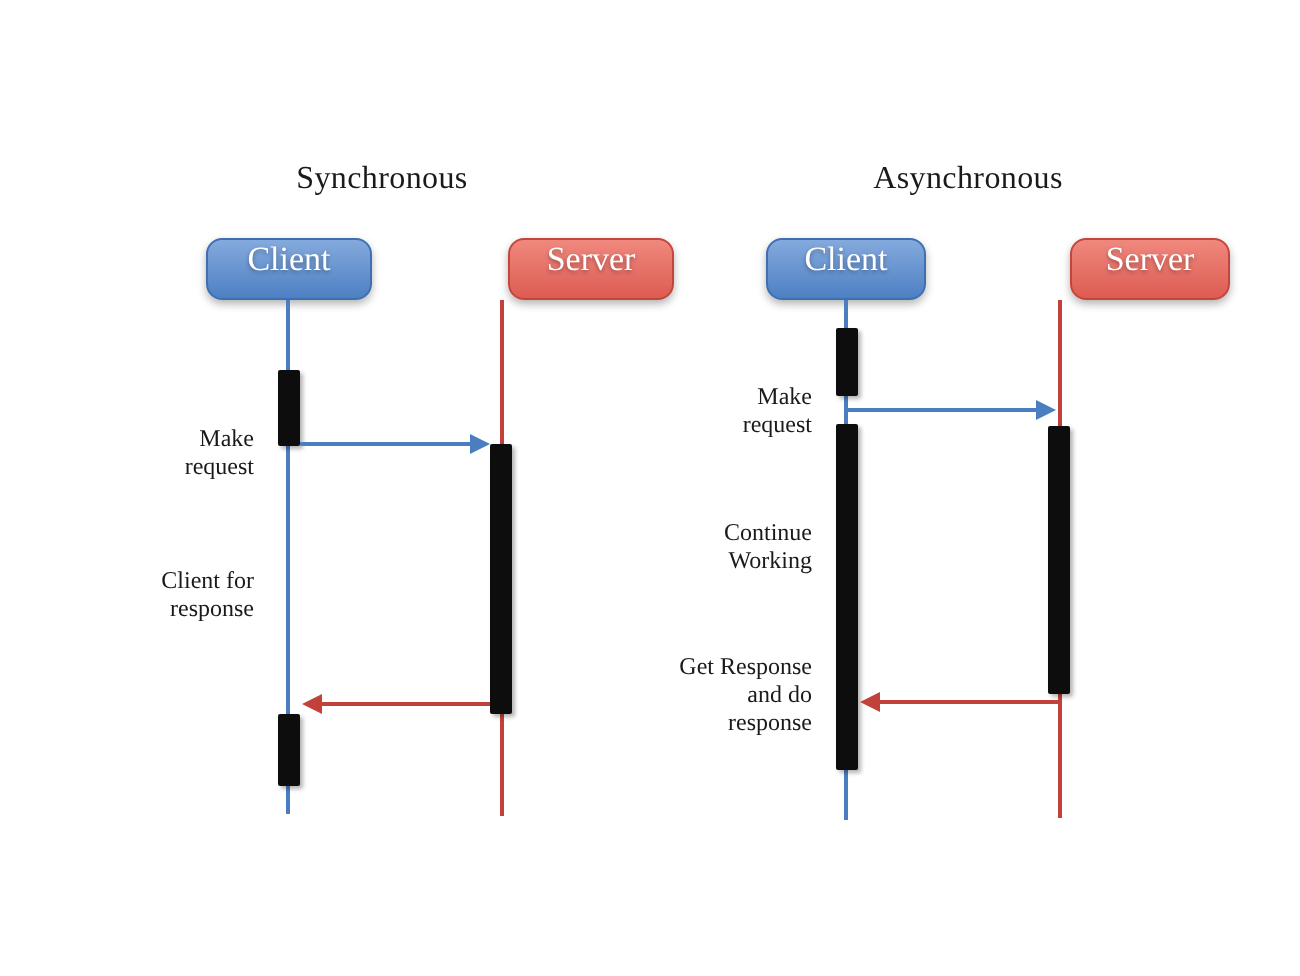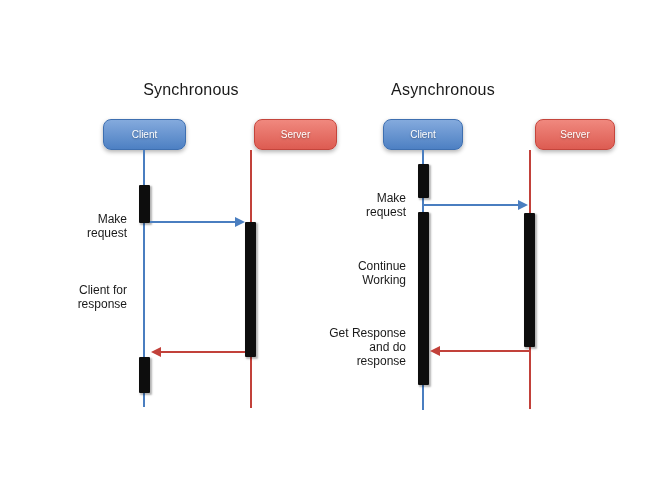--- a/index.html
+++ b/index.html
@@ -2,40 +2,40 @@
 <html style="--client-top: #84aadd; --client-bottom: #4d80c3; --client-border: #3e6fb0; --server-top: #f0887e; --server-bottom: #dd5c52; --server-border: #c4453c; --blue-line: #4a7ec0; --red-line: #c2413a; --activation: #0d0d0d; --text: #1a1a1a;"><head>
 <meta charset="utf-8">
 <style>
   html, body { margin: 0; padding: 0; }
   body { background: #ffffff; }
   .canvas {
     position: relative;
     width: 650px;
     height: 488px;
     background: #ffffff;
-    font-family: Liberation Sans, sans-serif;
+    font-family: Liberation Serif, serif;
     overflow: hidden;
   }
   .diagram-title {
     position: absolute;
     font-size: 16px;
     color: var(--text, #1a1a1a);
     text-align: center;
     letter-spacing: 0.2px;
     white-space: nowrap;
   }
   .actor {
     position: absolute;
     height: 31px;
     border-radius: 8px;
     display: flex;
-    align-items: center;
+    align-items: flex-start;
     justify-content: center;
     color: #ffffff;
-    font-size: 10px;
+    font-size: 17px;
     box-sizing: border-box;
     border: 1px solid #000;
     box-shadow: 0 2px 4px rgba(0,0,0,0.30);
     text-shadow: 0 1px 2px rgba(0,0,0,0.35);
   }
   .actor.client {
     background: linear-gradient(180deg, var(--client-top, #84aadd), var(--client-bottom, #4d80c3));
     border-color: var(--client-border, #3e6fb0);
   }
   .actor.server {
@@ -101,21 +101,21 @@
     <div class="msg-line red" style="left:161px; top:351px; width:84px;"></div>
     <div class="arrowhead left red" style="left:151px; top:347px;"></div>
 
     <div class="msg-label" style="left:27px; top:212px; width:100px;">Make
 request</div>
     <div class="msg-label" style="left:27px; top:283px; width:100px;">Client for
 response</div>
   </div>
 
   <div>
-    <div class="diagram-title" style="left:353px; top:81px; width:180px;">Asynchronous</div>
+    <div class="diagram-title" style="left:394px; top:81px; width:180px;">Asynchronous</div>
 
     <div class="actor client" style="left:383px; top:119px; width:80px;">
       <span>Client</span>
     </div>
     <div class="actor server" style="left:490px; top:119px; width:80px;">
       <span>Server</span>
     </div>
 
     <div class="lifeline blue" style="left:422px; top:150px; height:260px;"></div>
     <div class="lifeline red" style="left:529px; top:150px; height:259px;"></div>

